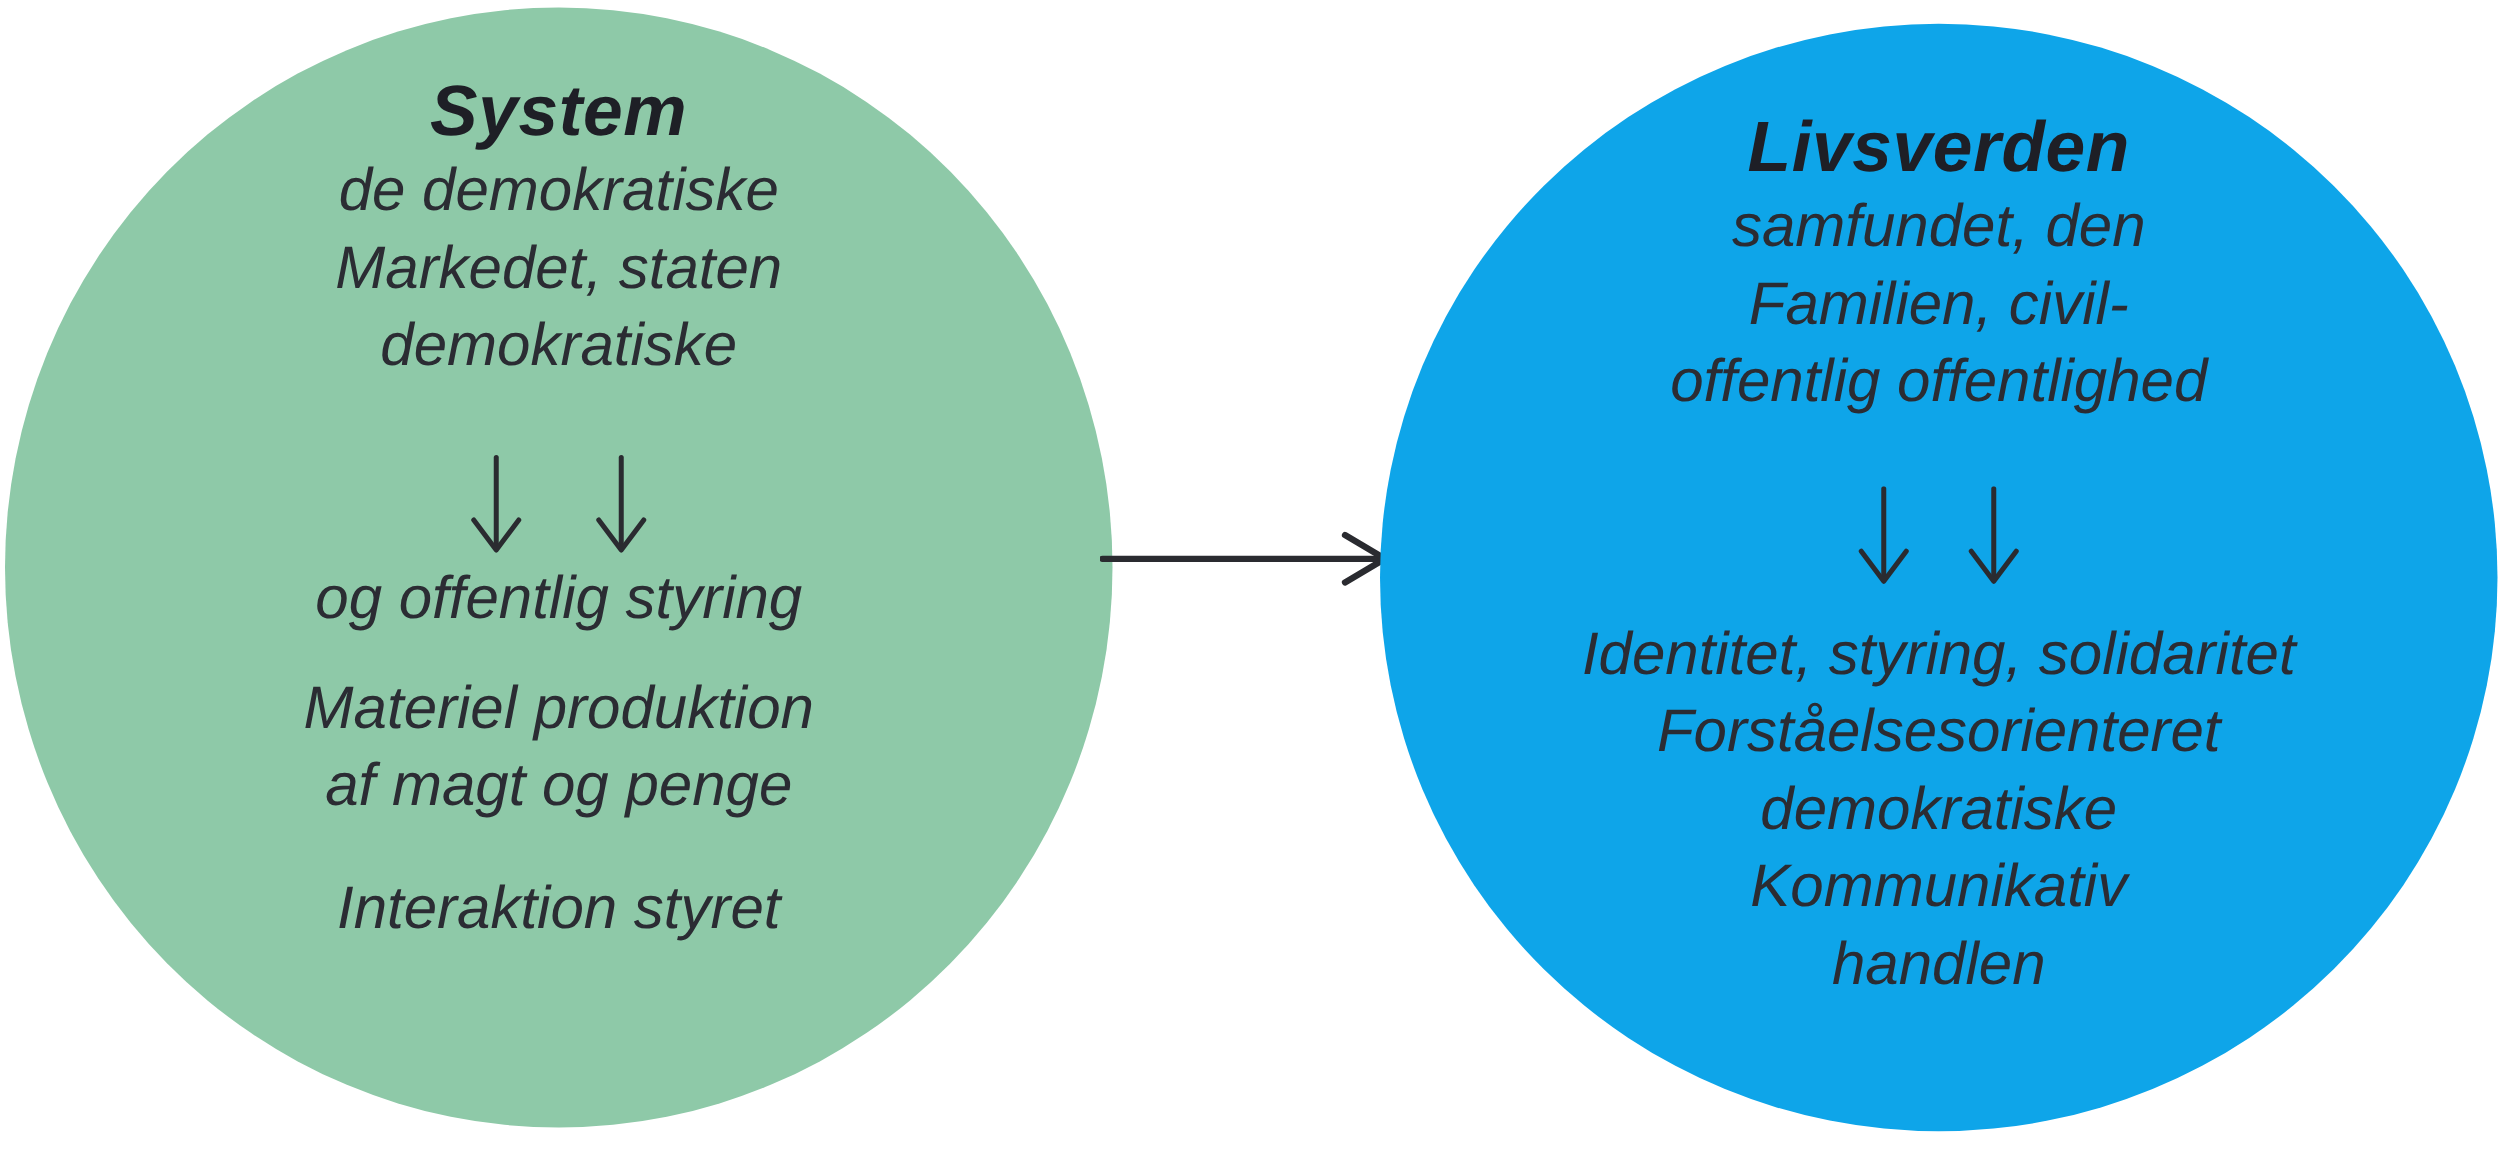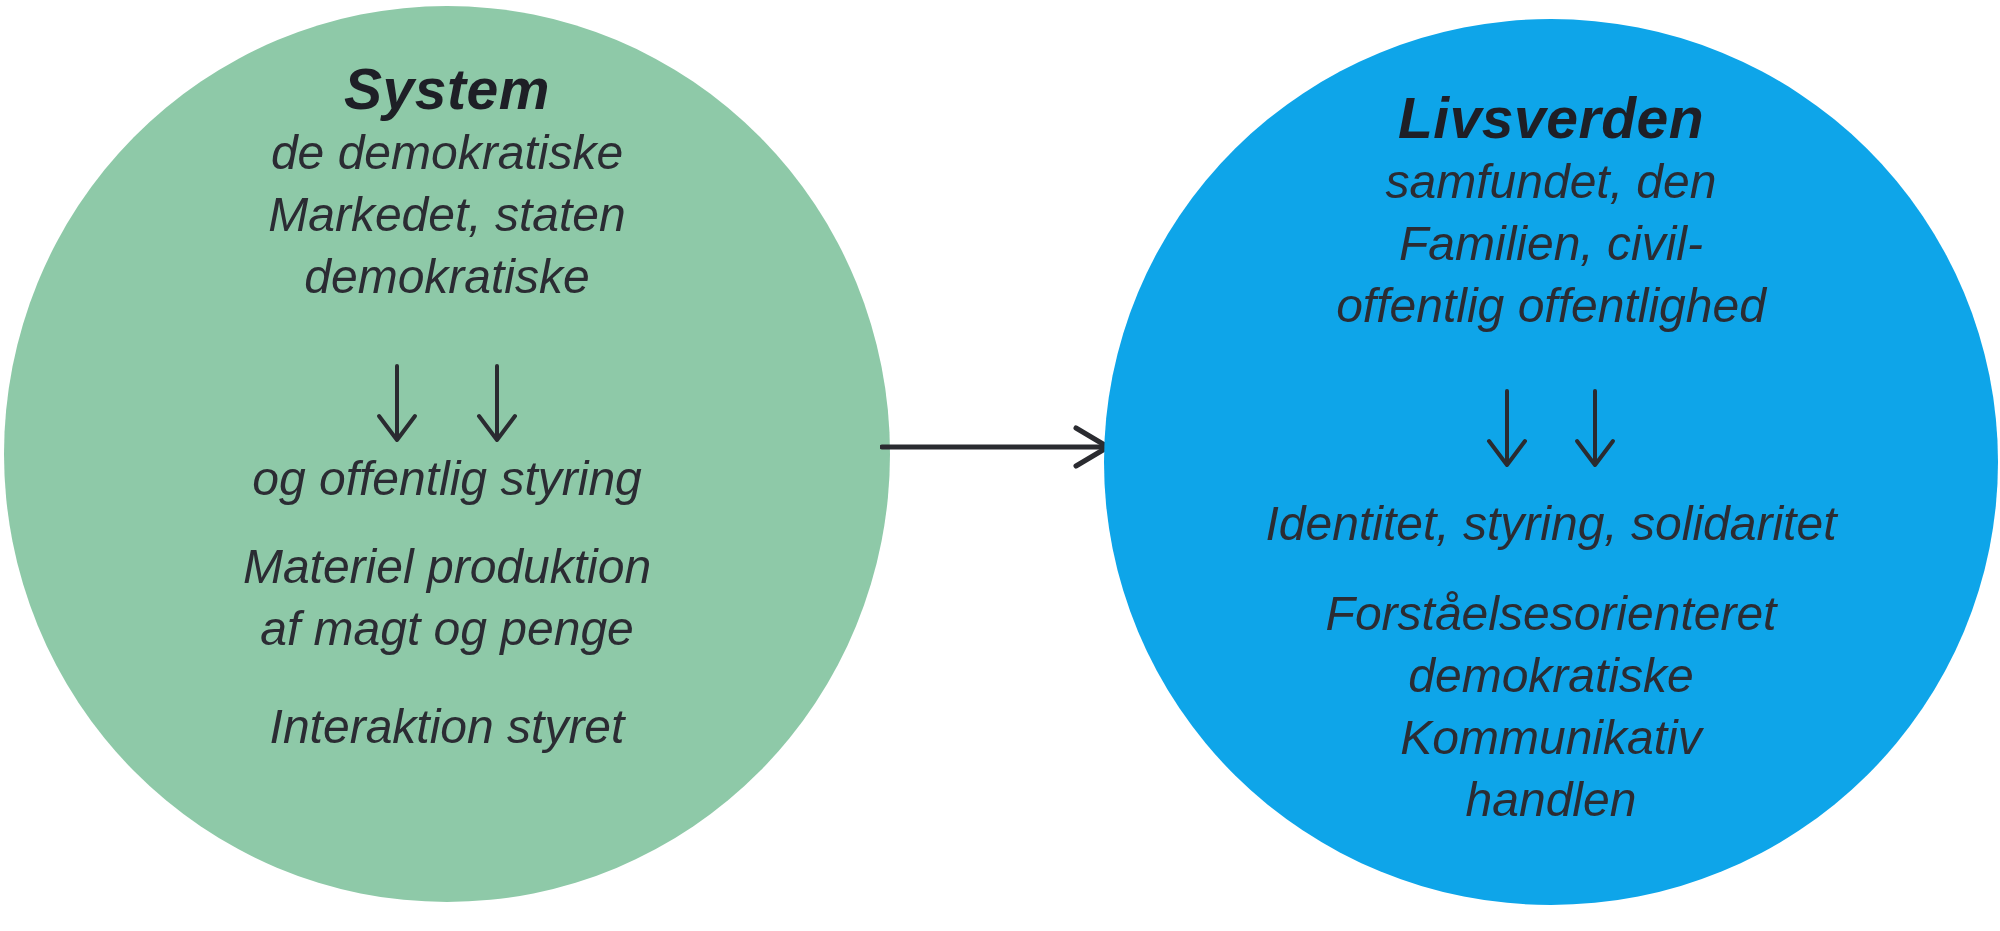--- a/index.html
+++ b/index.html
@@ -59,21 +59,21 @@
   }
   .line {
     font-size: 48px;
     line-height: 62px;
   }
   .arrows-sys { margin-top: 56px; }
   .arrows-liv { margin-top: 52px; }
   .gap-after-arrows-sys { margin-top: 26px; }
   .gap-after-arrows-liv { margin-top: 20px; }
   .para-gap-sys { margin-top: 36px; }
-  .para-gap-liv { margin-top: 28px; }
+  .para-gap-liv { }
   .flow-arrow {
     position: absolute;
     left: 880px;
     top: 423px;
   }
   svg { display: block; }
 </style>
 </head>
 <body>
 

